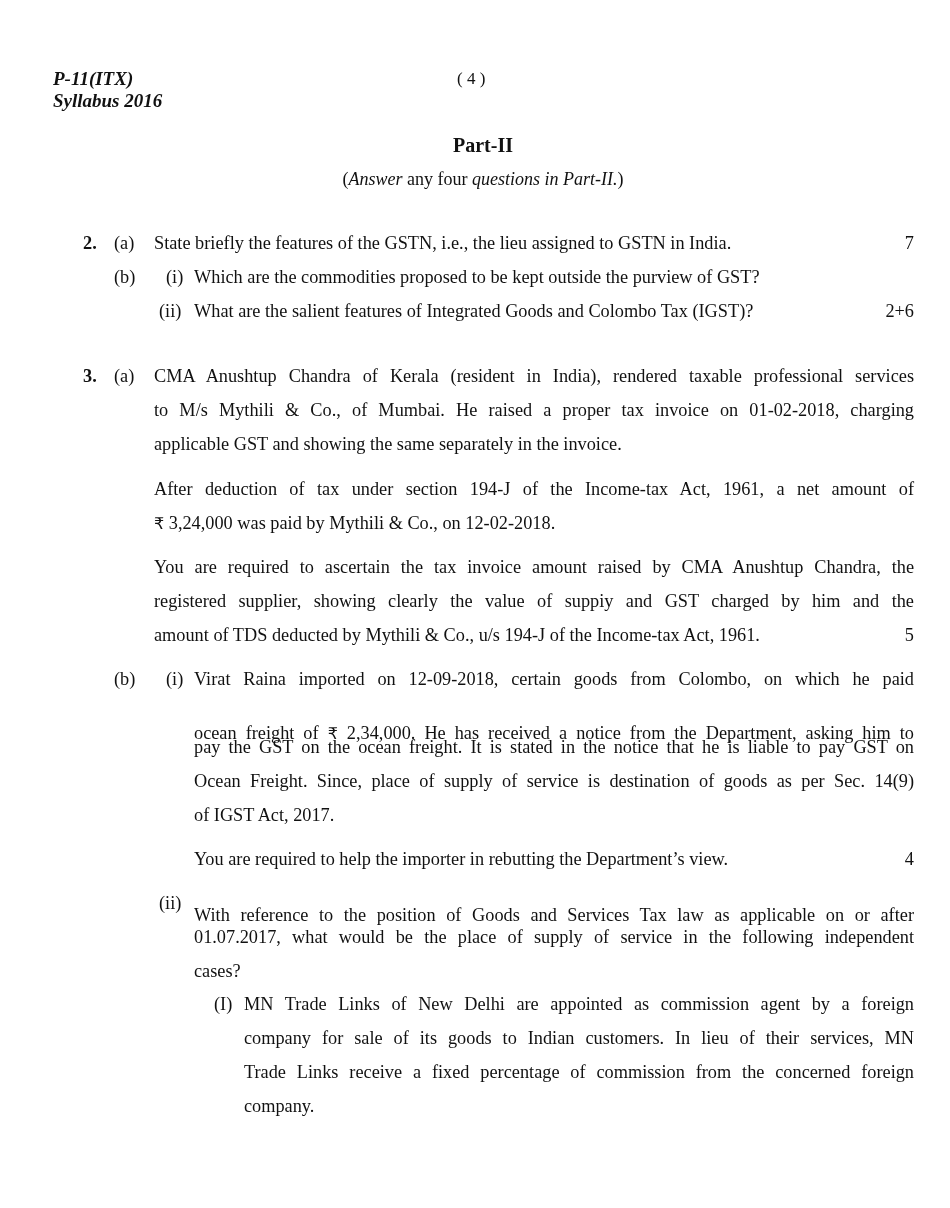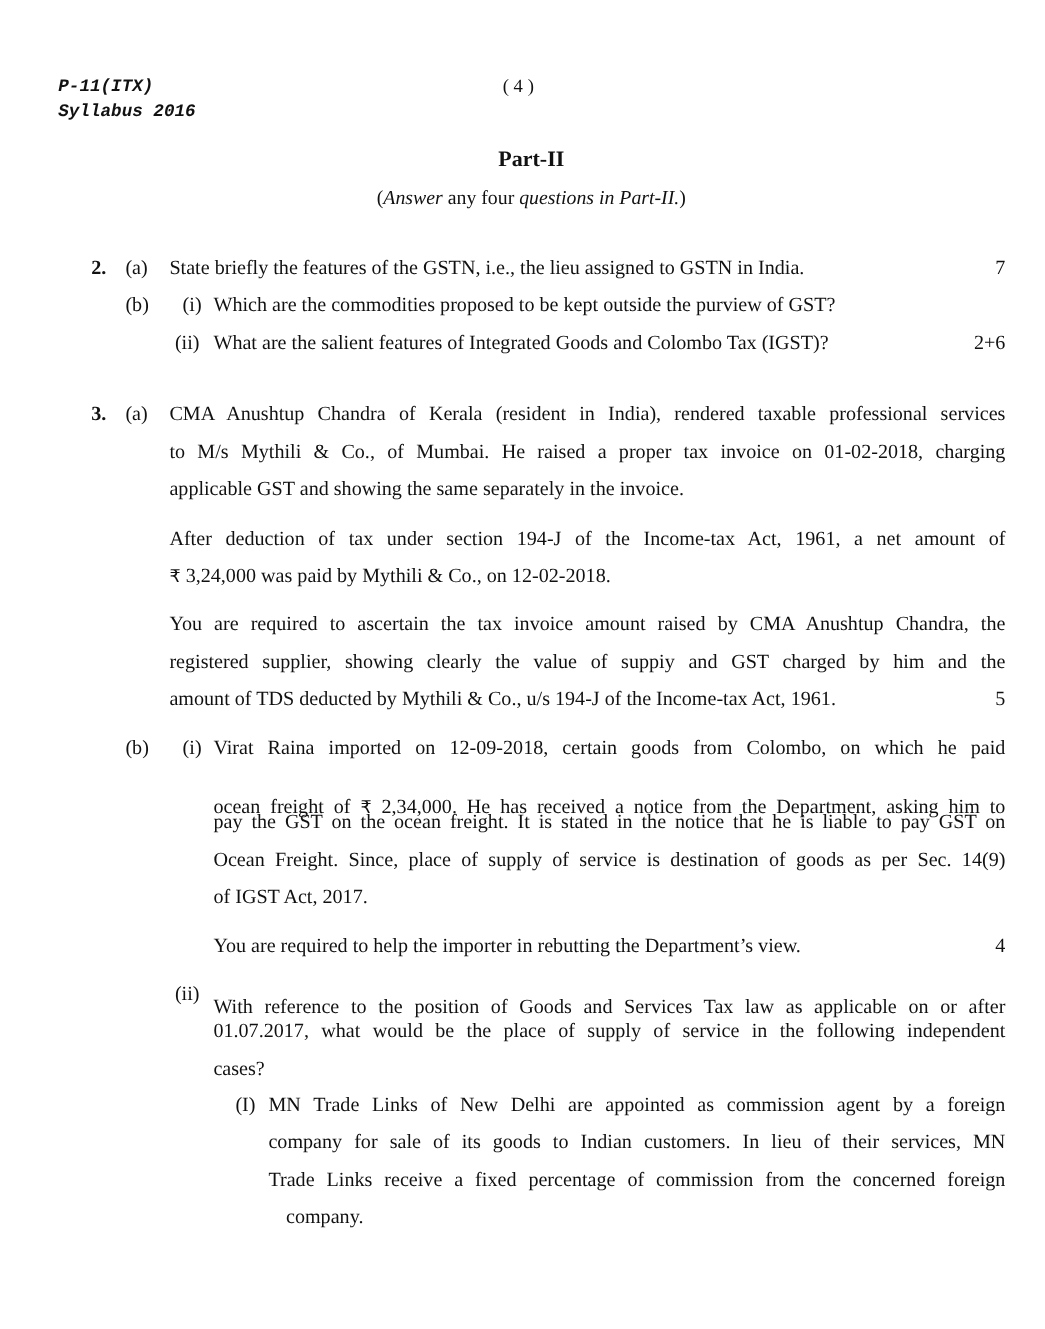--- a/index.html
+++ b/index.html
@@ -18,23 +18,22 @@
   .page {
     position: absolute;
     left: 0; top: 0;
     width: 950px; height: 1208px;
   }
   .hdr-code {
     position: absolute;
     left: 53px; top: 68px;
     font-style: italic;
     font-weight: bold;
-    font-size: 16px;
+    font-size: 19px;
     line-height: 22px;
-    font-family: Liberation Mono, monospace;
   }
   .hdr-page {
     position: absolute;
     left: 457px; top: 68px;
     font-size: 17px;
     line-height: 22px;
   }
   .part-title {
     position: absolute;
     left: 0; width: 966px;
@@ -133,16 +132,16 @@
 
     <span class="line" style="left:159px; top:891px;">(ii)</span>
     <div class="line just" style="left:194px; top:891px; width:720px;margin-top:12px;">With reference to the position of Goods and Services Tax law as applicable on or after</div>
     <div class="line just" style="left:194px; top:925px; width:720px;">01.07.2017, what would be the place of supply of service in the following independent</div>
     <div class="line" style="left:194px; top:959px;">cases?</div>
 
     <span class="line" style="left:214px; top:992px;">(I)</span>
     <div class="line just" style="left:244px; top:992px; width:670px;">MN Trade Links of New Delhi are appointed as commission agent by a foreign</div>
     <div class="line just" style="left:244px; top:1026px; width:670px;">company for sale of its goods to Indian customers. In lieu of their services, MN</div>
     <div class="line just" style="left:244px; top:1060px; width:670px;">Trade Links receive a fixed percentage of commission from the concerned foreign</div>
-    <div class="line" style="left:260px; top:1094px;text-align:center;">company.</div>
+    <div class="line" style="left:244px; top:1094px;text-align:center;">company.</div>
   </div>
 
 </div>
 
 </body></html>

